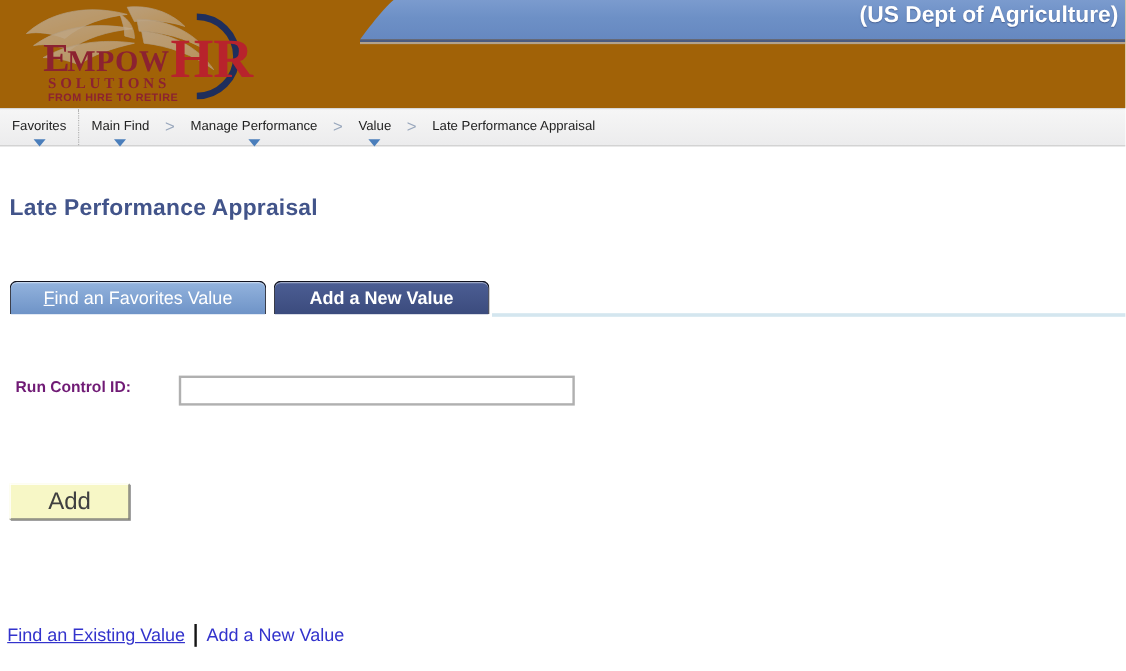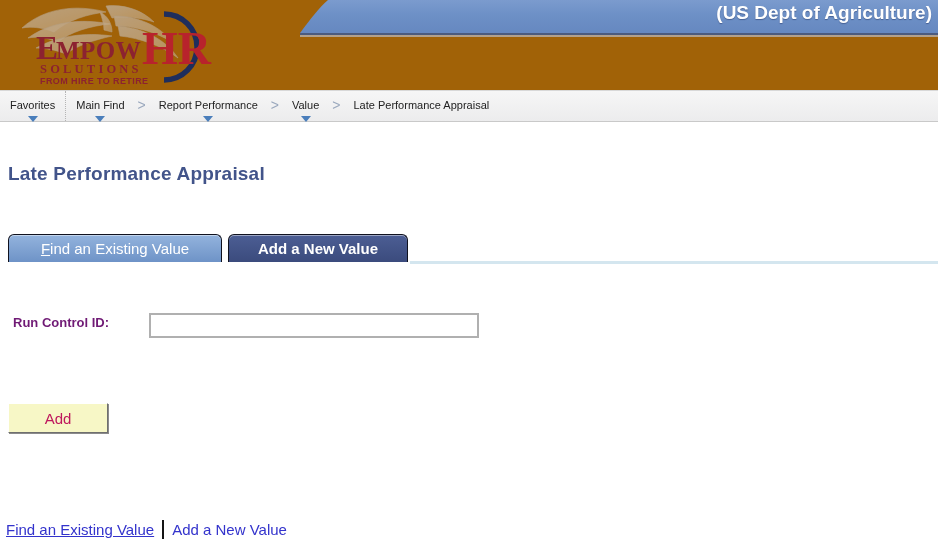--- a/index.html
+++ b/index.html
@@ -213,22 +213,22 @@
     height: 30px;
     box-sizing: border-box;
     background: #f7f7c6;
     border: 1px solid #9b9b9b;
     border-top-color: #ffffff;
     border-left-color: #ffffff;
     border-right-color: #6f6f6f;
     border-bottom-color: #6f6f6f;
     box-shadow: 1px 1px 0 #8b8b8b;
     font-family: "Liberation Sans", sans-serif;
-    font-size: 15px;
-    color: #be185d;
+    font-size: 20px;
+    color: #404040;
     text-align: center;
     line-height: 27px;
     cursor: pointer;
     padding: 0;
   }
 
   
   .bottom-links {
     position: absolute;
     left: 6px;
@@ -318,42 +318,42 @@
   </span>
 
   <span class="nav-item has-sep">
     <span>Main Find</span>
     <span class="nav-caret"></span>
   </span>
 
   <span class="nav-sep">&gt;</span>
 
   <span class="nav-item">
-    <span>Report Performance</span>
+    <span>Manage Performance</span>
     <span class="nav-caret"></span>
   </span>
 
   <span class="nav-sep">&gt;</span>
 
   <span class="nav-item">
     <span>Value</span>
     <span class="nav-caret"></span>
   </span>
 
   <span class="nav-sep">&gt;</span>
 
   <span class="nav-item plain">
     <span>Late Performance Appraisal</span>
   </span>
 </div>
 
 <div class="page-title">Late Performance Appraisal</div>
 
 <div class="tabstrip">
-  <div class="tab tab-inactive"><u>F</u><span>ind an Existing Value</span></div>
+  <div class="tab tab-inactive"><u>F</u><span>ind an Favorites Value</span></div>
 
   <div class="tab tab-active"><span>Add a New Value</span></div>
 </div>
 <div class="tab-underline"></div>
 
 <div class="field-label">Run Control ID:</div>
 
 <input class="run-input" type="text" placeholder="" style="">
 
 <button class="add-button">Add</button>

